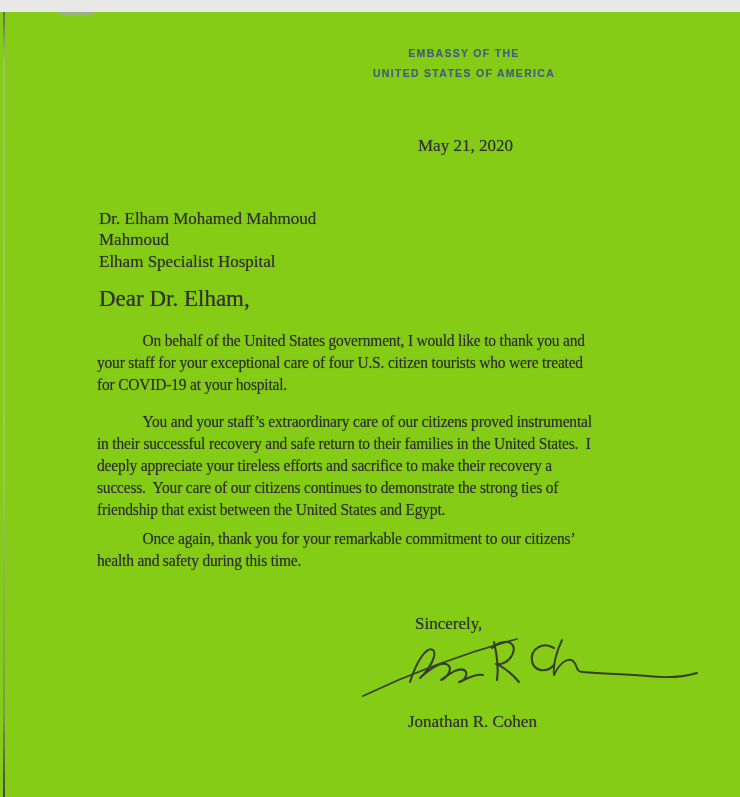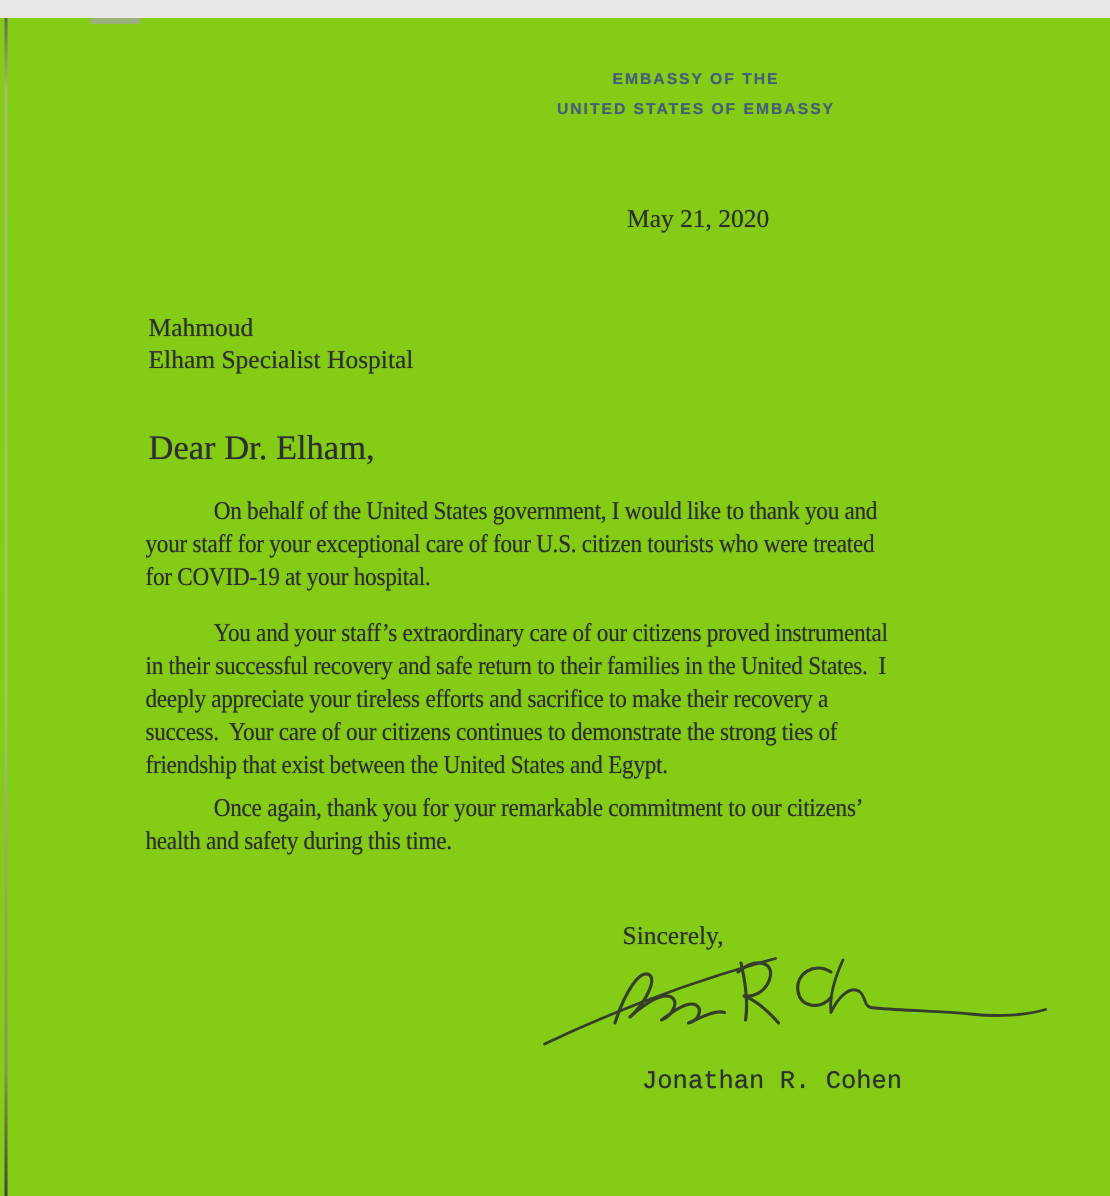--- a/index.html
+++ b/index.html
@@ -36,39 +36,40 @@
     position:absolute;top:319px;left:97px;width:640px;
     font-size:17px;letter-spacing:-.2px;
     transform:scaleX(.91);transform-origin:0 0;
   }
   .para .bline{height:21.8px;white-space:pre;}
   .para .indent{padding-left:50px;}
   .para-1{margin-bottom:16px;}
   .para-2{margin-bottom:8px;}
   .valediction{position:absolute;top:602px;left:415px;font-size:17px;}
   .signature{position:absolute;top:598px;left:353px;width:345px;height:105px;}
-  .signer{position:absolute;top:698px;left:428px;font-size:17px;line-height:23px;font-family:Liberation Mono, monospace;}
+  .signer{position:absolute;top:698px;left:408px;font-size:17px;line-height:23px;}
   .soft{text-shadow:0 0 .7px rgba(46,46,49,.55);}
 </style>
 </head>
 <body>
 
 <div class="page">
 
   <div class="scan-edge-left"></div>
   <div class="scan-smudge-top"></div>
 
   <div class="letterhead">
     <div class="textline">EMBASSY OF THE</div>
-    <div class="textline">UNITED STATES OF EMBASSY</div>
+    <div class="textline">UNITED STATES OF AMERICA</div>
   </div>
 
   <div class="dateline soft">May 21, 2020</div>
 
   <div class="recipient soft">
+    <div class="textline">Dr. Elham Mohamed Mahmoud</div>
     <div class="textline">Mahmoud</div>
     <div class="textline">Elham Specialist Hospital</div>
   </div>
 
   <div class="salutation soft">Dear Dr. Elham,</div>
 
   <div class="bodytext soft">
     <div class="para para-1">
       <div class="bline indent">On behalf of the United States government, I would like to thank you and</div>
       <div class="bline">your staff for your exceptional care of four U.S. citizen tourists who were treated</div>

